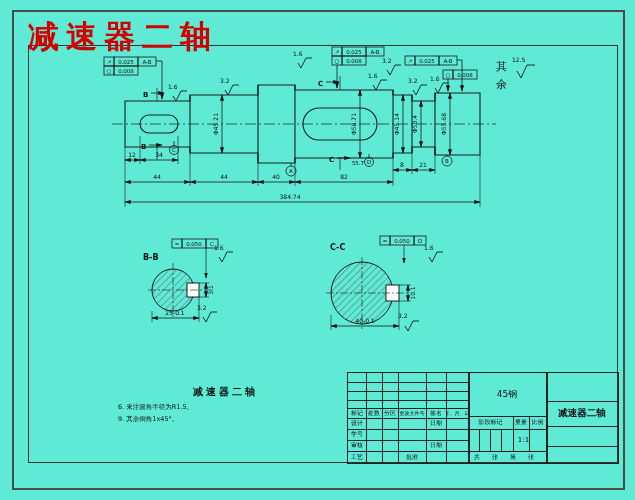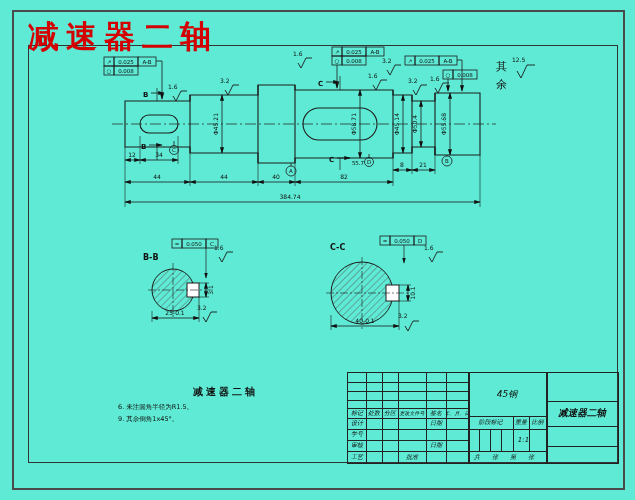--- a/index.html
+++ b/index.html
@@ -9,21 +9,21 @@
   #outer-frame{left:12px;top:10px;width:609px;height:476px;border:2px solid #4a4a4a;}
   #inner-frame{left:28px;top:45px;width:588px;height:416px;border:1.2px solid #333;}
   #page-title{left:28px;top:16px;font-family:"Liberation Serif",serif;font-weight:bold;
       font-size:31px;color:#d40000;letter-spacing:7px;white-space:nowrap;z-index:5;}
   svg text{fill:#111;font-family:"DejaVu Sans",sans-serif;}
   
   #tblock{left:347px;top:372px;width:270px;height:90px;border:1.5px solid #222;font-size:6px;}
   #tblock .vl{position:absolute;width:1px;background:#222;}
   #tblock .hl{position:absolute;height:1px;background:#222;}
   #tblock .cell{position:absolute;display:flex;align-items:center;justify-content:center;
-      text-align:left;white-space:nowrap;overflow:hidden;font-style:italic;}
+      text-align:left;white-space:nowrap;overflow:hidden;}
   
   #techreq{left:118px;top:386px;width:215px;font-size:6.5px;line-height:12px;}
   #techreq .tr-title{text-align:center;font-size:10px;font-weight:bold;letter-spacing:3px;margin-bottom:3px;}
 </style>
 </head>
 <body>
 
 <div id="app">
 
   <div class="abs" id="outer-frame"></div>

